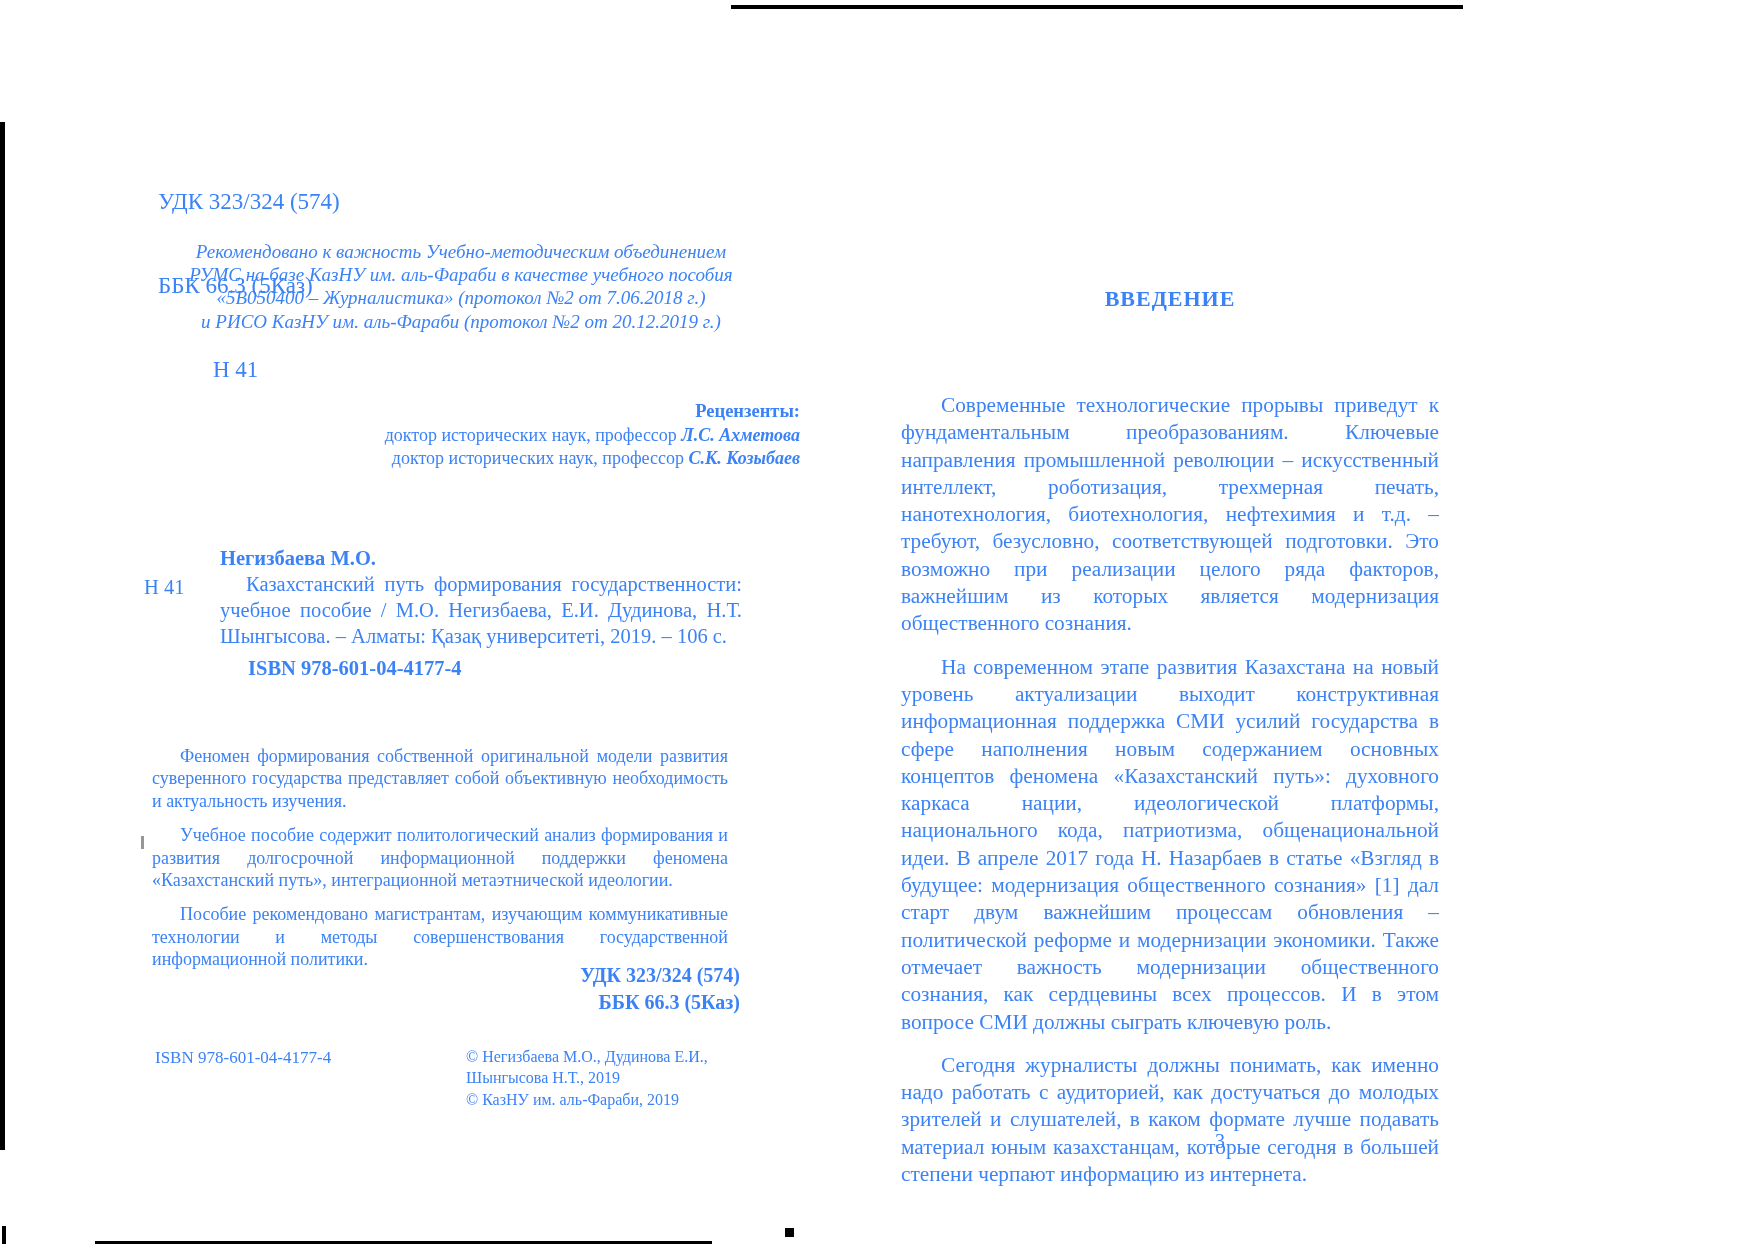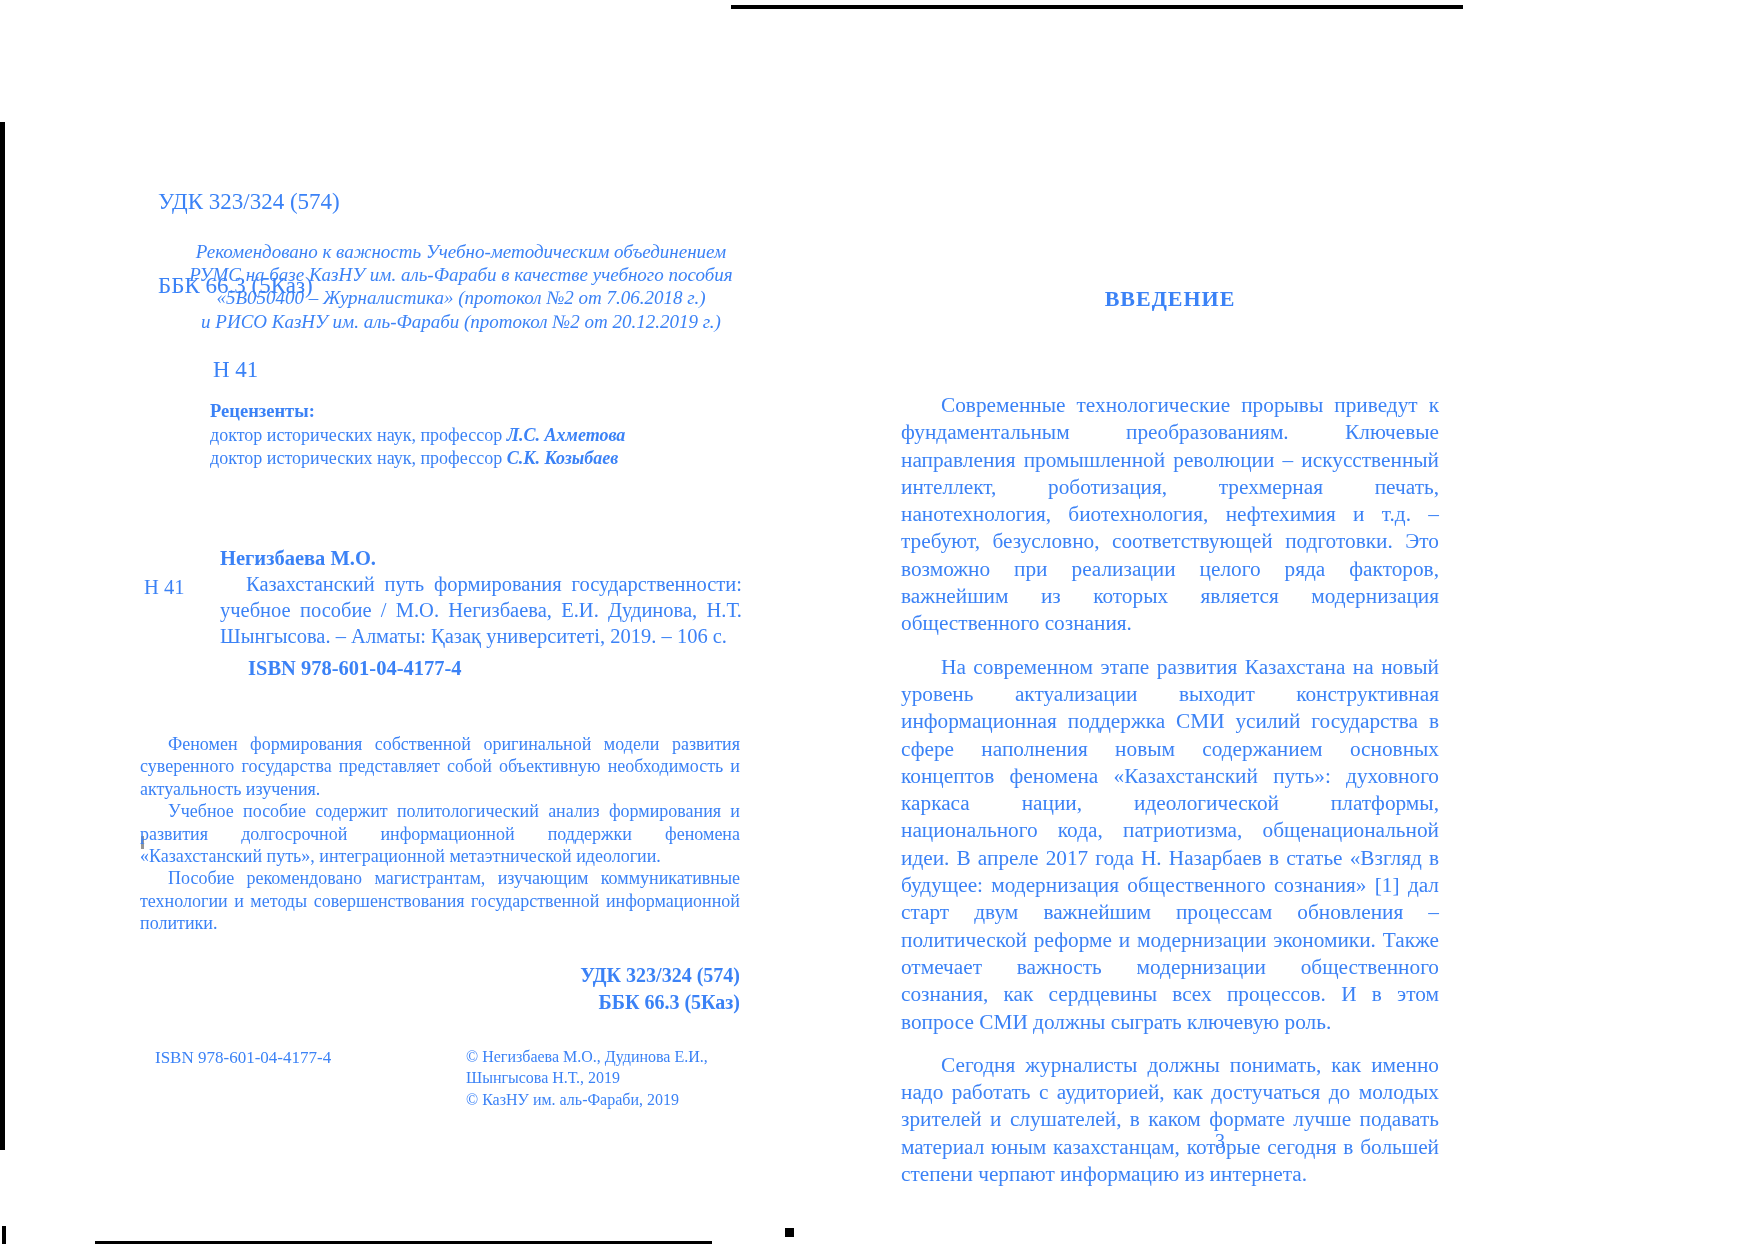--- a/index.html
+++ b/index.html
@@ -22,34 +22,34 @@
   .bottom-square{left:785px;top:1228px;width:9px;height:9px;}
   .margin-smudge{left:141px;top:836px;width:3px;height:13px;background:#6a6a6a;opacity:.7;}
 
   
   .udk-top{left:158px;top:132px;font-size:23px;line-height:28px;white-space:pre;}
   .udk-top .indent{padding-left:55px;}
 
   .recommendation{left:165px;top:240px;width:592px;text-align:center;
     font-style:italic;font-size:19px;line-height:23.2px;}
 
-  .reviewers{left:210px;top:400px;width:590px;text-align:left;
+  .reviewers{left:210px;top:400px;width:590px;text-align:right;
     font-size:18px;line-height:23px;}
   .reviewers .heading{font-weight:bold;font-size:18.5px;margin-bottom:1px;}
   .reviewers .name{font-weight:bold;font-style:italic;}
 
   .citation{left:142px;top:545px;width:600px;font-size:20.5px;line-height:26px;}
   .citation .author{font-weight:bold;padding-left:78px;}
   .citation .index{position:absolute;left:2px;top:29px;}
   .citation .body{padding-left:78px;text-indent:26px;text-align:justify;}
   .citation .isbn{font-weight:bold;padding-left:106px;margin-top:6px;}
 
   .annotation{left:140px;top:733px;width:600px;font-size:18px;line-height:22.4px;
     text-align:justify;}
-  .annotation p{margin:0;text-indent:28px;}
+  .annotation p{margin:12px;text-indent:28px;}
 
   .udk-bottom{left:440px;top:962px;width:300px;text-align:right;
     font-weight:bold;font-size:20px;line-height:27px;}
 
   .footer-isbn{left:155px;top:1048px;font-size:17px;}
   .copyright{left:466px;top:1046px;font-size:16px;line-height:21.3px;}
 
   
   .intro-title{left:885px;top:286px;width:570px;text-align:center;
     font-weight:bold;font-size:22px;letter-spacing:1px;}

